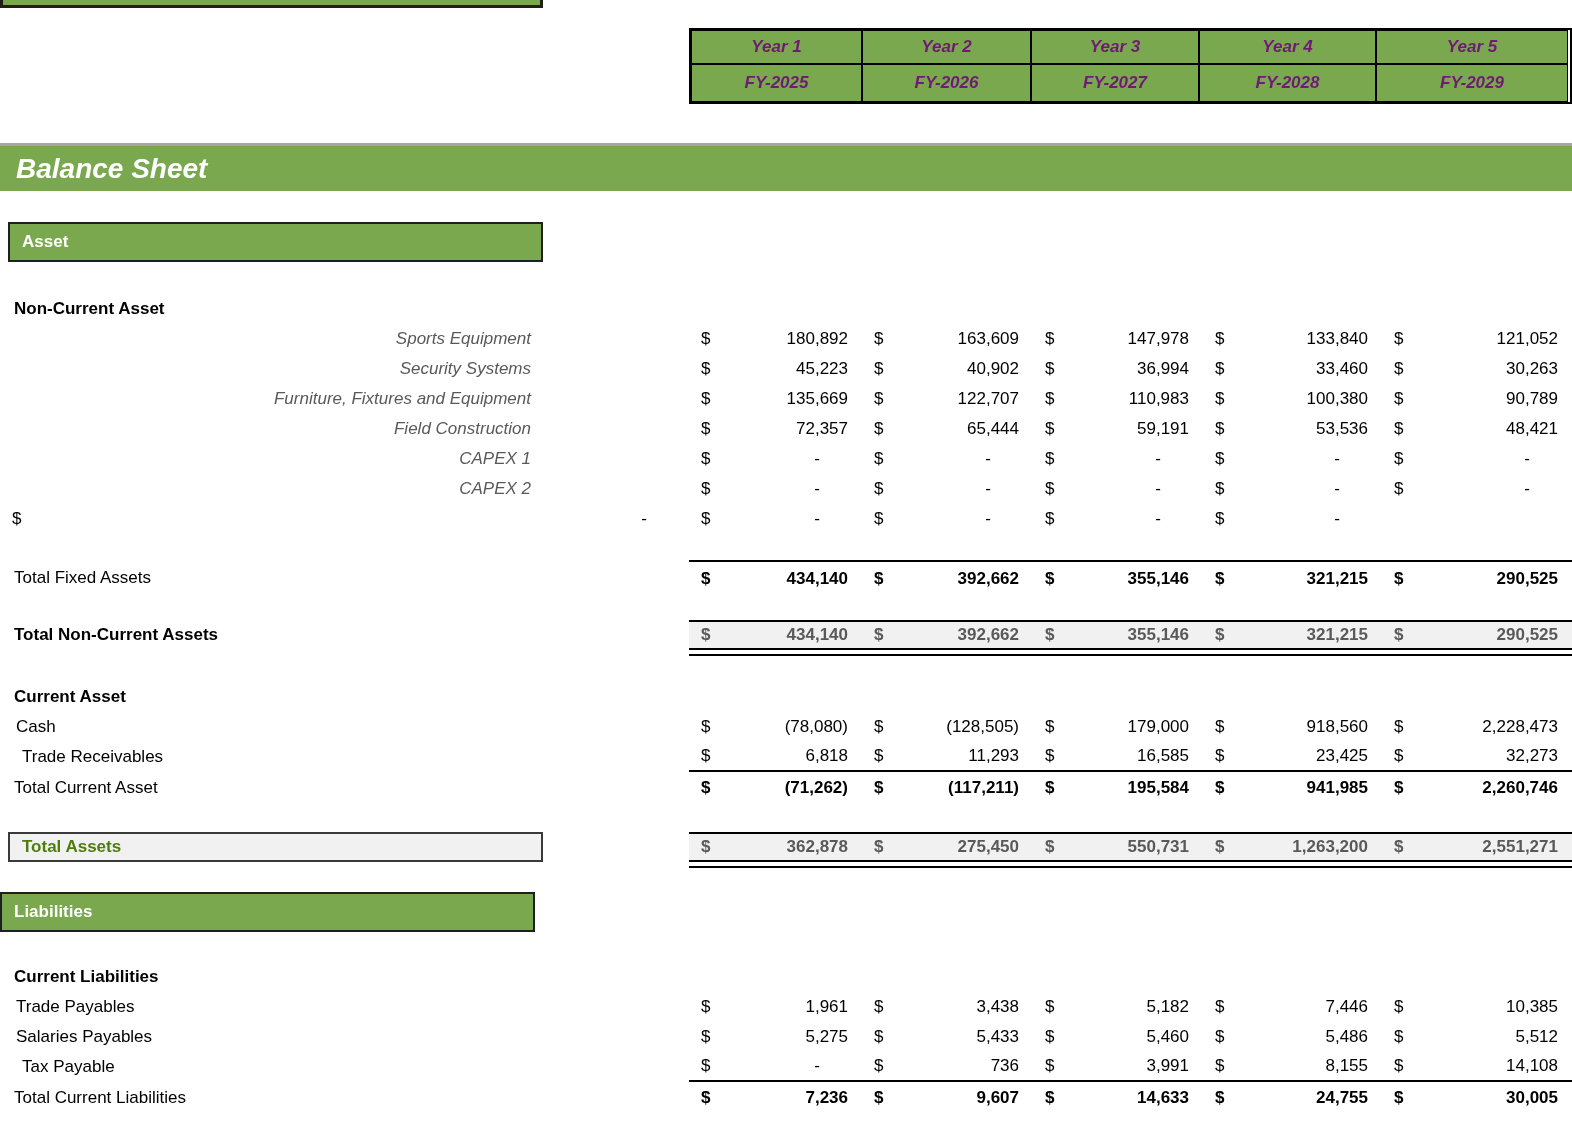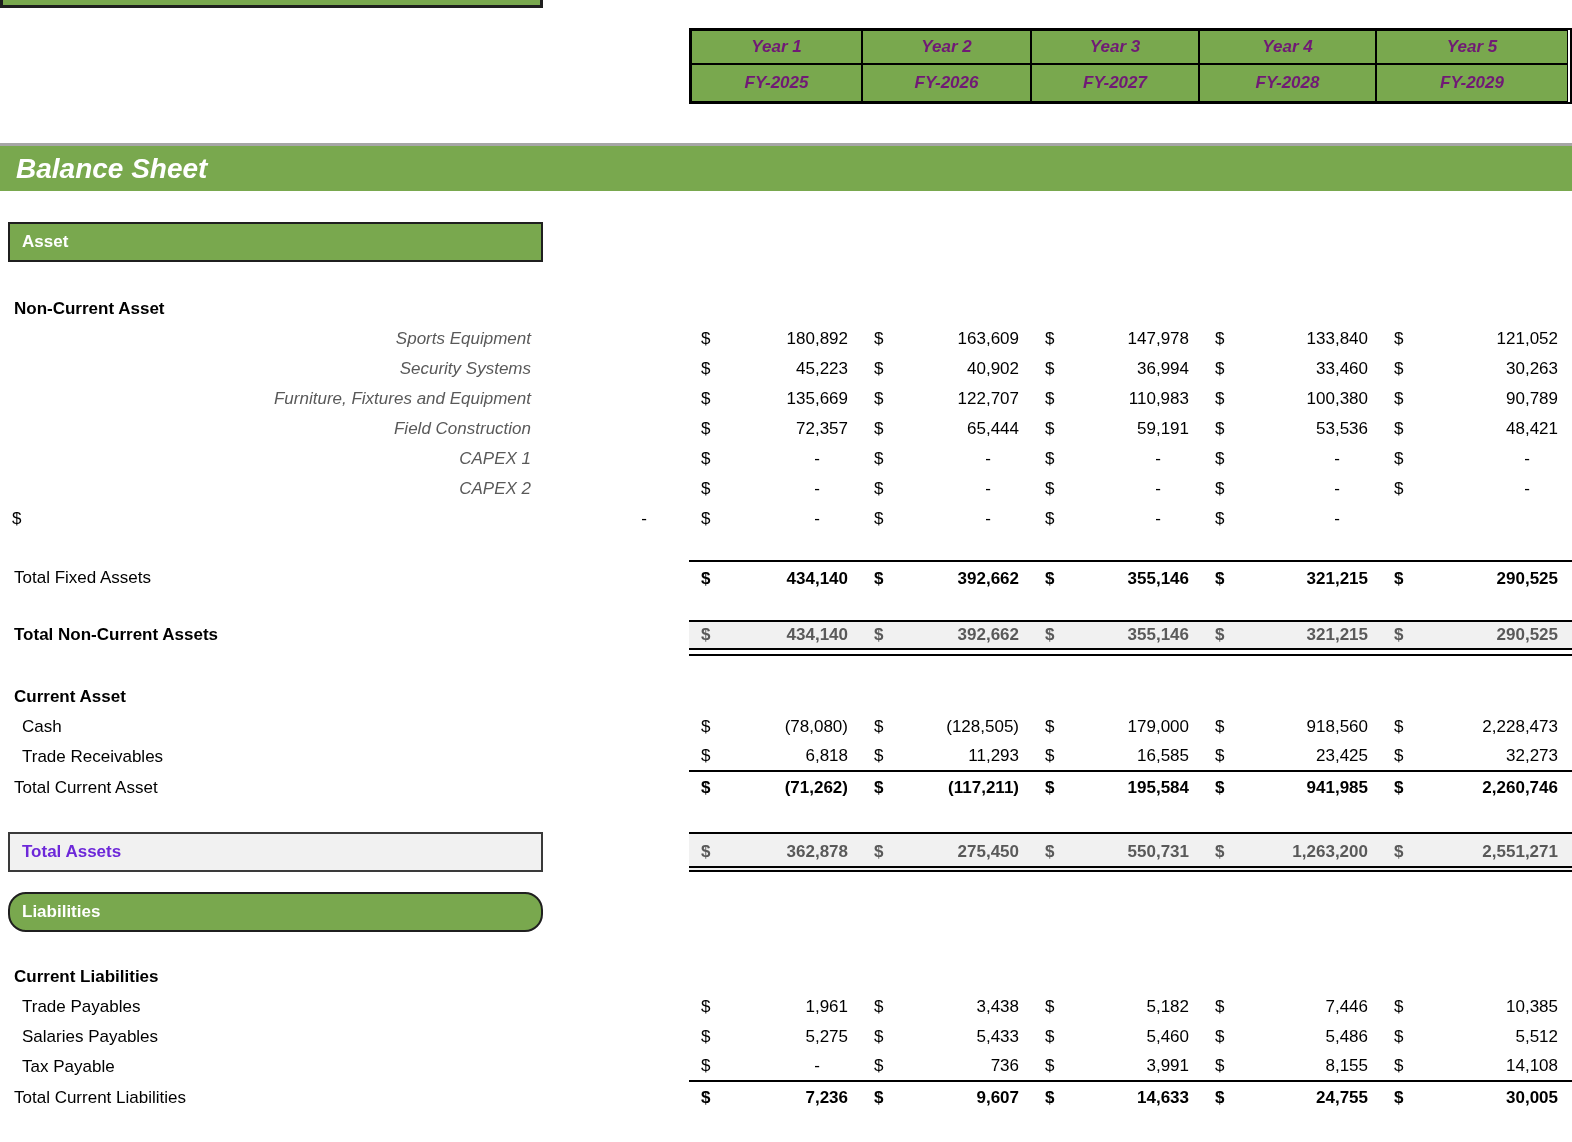--- a/index.html
+++ b/index.html
@@ -48,49 +48,49 @@
     padding:0 14px 0 12px;}
   .num.dash{padding-right:28px;}
 
   .row.subheader{height:30px;}
   .row.subheader .lab{font-weight:700;padding-left:14px;}
 
   .row.item_italic{height:30px;}
   .row.item_italic .lab{font-style:italic;color:var(--graytext);justify-content:flex-end;padding-right:158px;}
 
   .row.item_plain{height:30px;}
-  .row.item_plain .lab{padding-left:22px;}
+  .row.item_plain .lab{padding-left:16px;}
 
   .row.item_plain_underline{height:30px;}
   .row.item_plain_underline .lab{padding-left:22px;}
   .row.item_plain_underline .vcell{border-bottom:2.5px solid #000;}
 
   .row.total_topline{height:36px;margin-top:26px;}
   .row.total_topline .lab{font-weight:400;padding-left:14px;}
   .row.total_topline .vcell{border-top:2.5px solid #000;font-weight:700;}
 
   .row.total{height:32px;}
   .row.total .lab{font-weight:400;padding-left:14px;}
   .row.total .vcell{font-weight:700;}
 
   .row.total_band{height:30px;margin-top:24px;margin-bottom:32px;}
   .row.total_band .lab{font-weight:700;padding-left:14px;}
   .row.total_band .vcell{background:var(--band);border-top:2px solid #000;border-bottom:2.5px solid #000;
     font-weight:700;color:var(--graytext);}
   .row.total_band::after{content:"";position:absolute;left:689px;right:0;bottom:-6px;height:2.5px;background:#000;}
 
   .row.grand_band{height:30px;margin-top:28px;margin-bottom:30px;}
-  .row.grand_band .lab{margin-left:8px;width:535px;height:40px;background:var(--band);
-    border:2.5px solid #3a3a3a;font-weight:700;color:#6d28d9;padding-left:12px;text-align:center;}
+  .row.grand_band .lab{margin-left:8px;width:535px;height:30px;background:var(--band);
+    border:2.5px solid #3a3a3a;font-weight:700;color:#4d7c0f;padding-left:12px;text-align:center;}
   .row.grand_band .vcell{background:var(--band);border-top:2px solid #000;border-bottom:2.5px solid #000;
     font-weight:700;color:var(--graytext);}
   .row.grand_band::after{content:"";position:absolute;left:689px;right:0;bottom:-6px;height:2.5px;background:#000;}
 
   .row.section_green{height:40px;margin-bottom:30px;}
-  .row.section_green .lab{margin-left:8px;width:535px;border-radius:18px;}
+  .row.section_green .lab{width:535px;}
 </style>
 </head>
 <body>
 
 <div id="stage">
 
   <div class="top-cut-box"></div>
 
   <div class="year-table">
     <div class="yrow r1" id="year-row">

